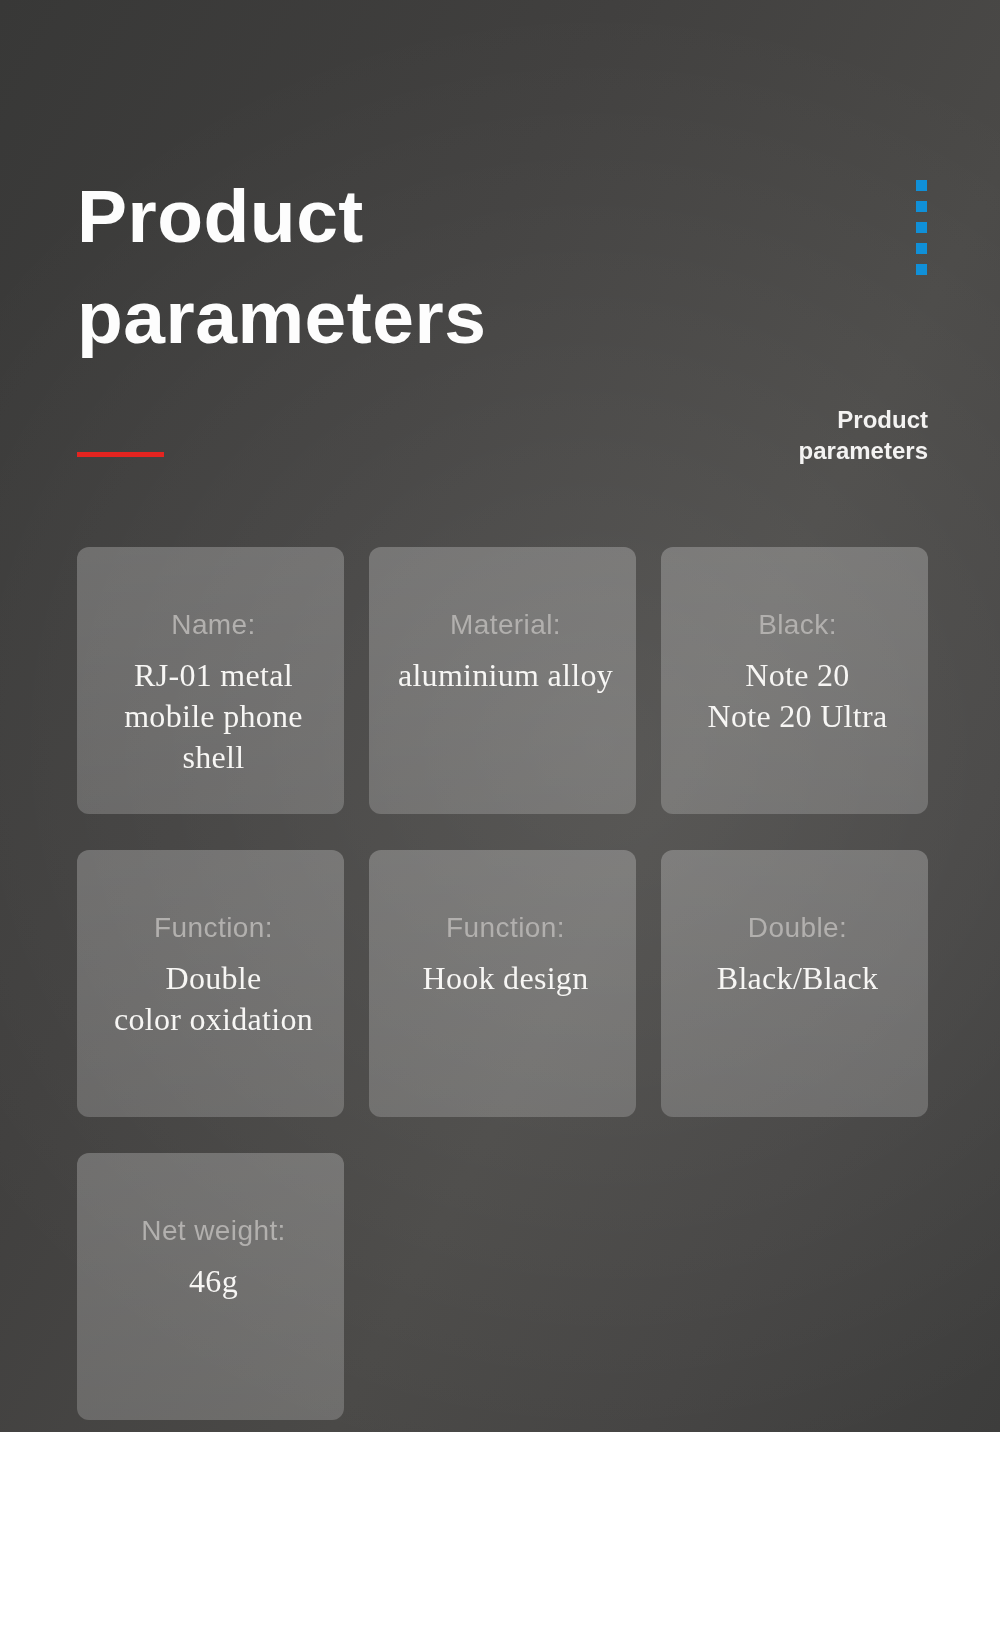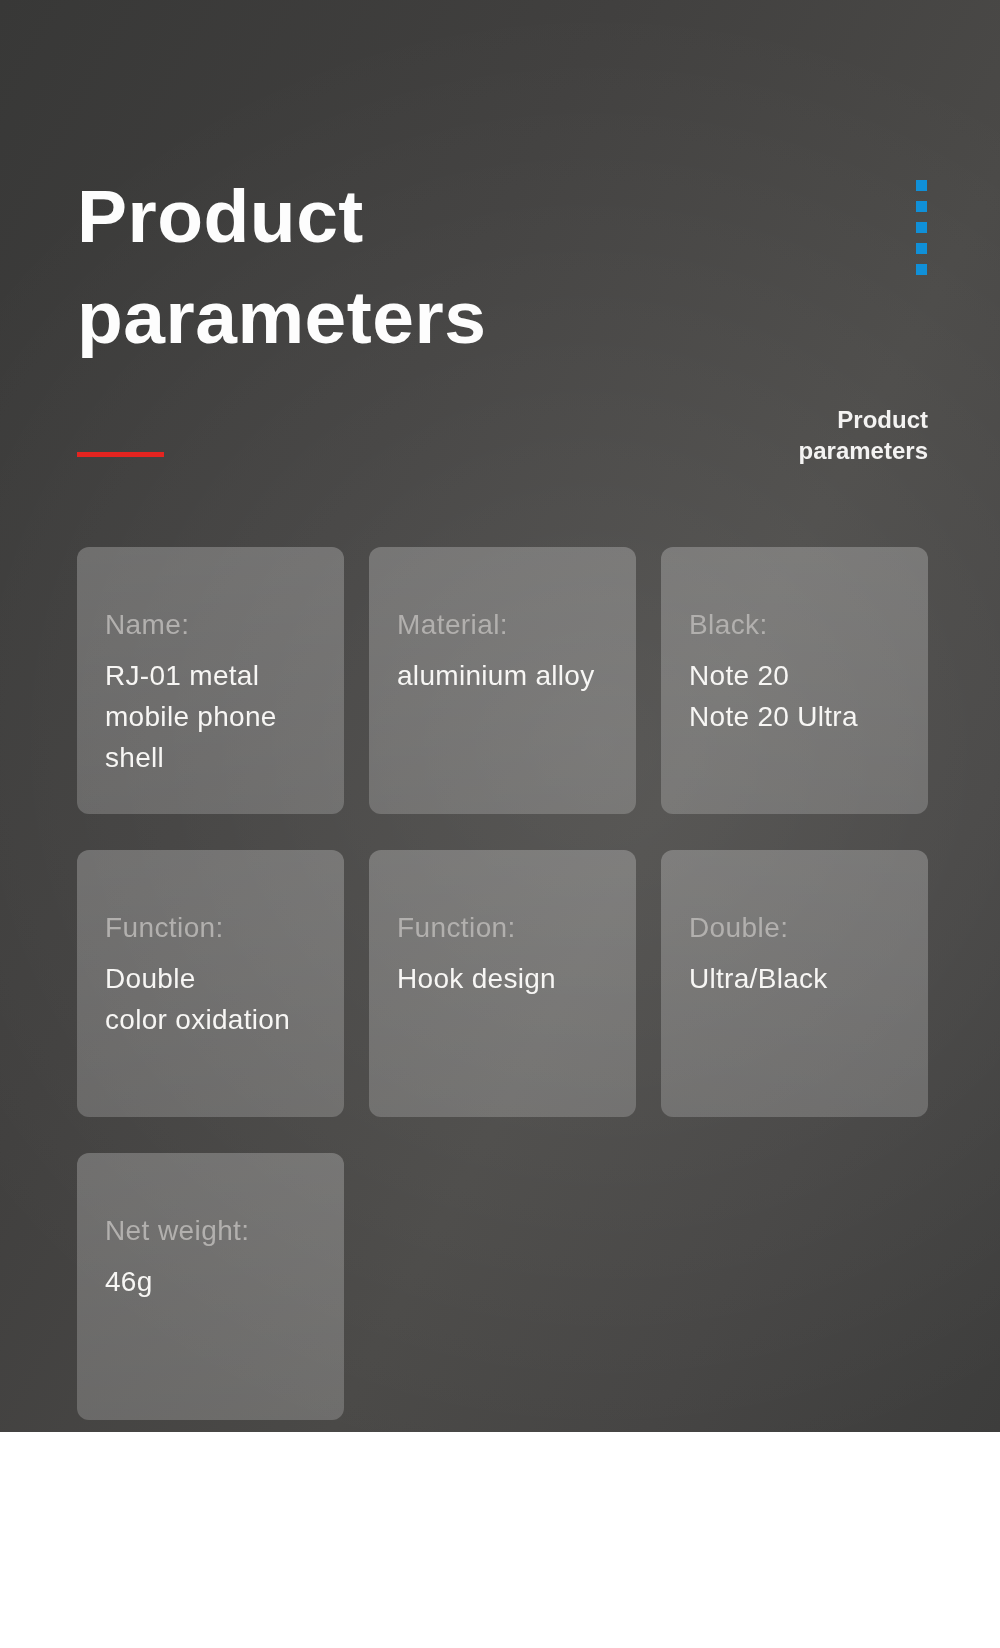--- a/index.html
+++ b/index.html
@@ -68,35 +68,37 @@
     display: grid;
     grid-template-columns: repeat(3, 267px);
     grid-auto-rows: 267px;
     gap: 36px 25px;
   }
   .card {
     border-radius: 12px;
     background: linear-gradient(180deg, rgba(255,255,255,0.24) 0%, rgba(255,255,255,0.20) 100%);
     padding: 58px 22px 0 28px;
     box-sizing: border-box;
+    text-align: center;
   }
   .card .label {
     font-size: 28px;
     line-height: 40px;
     color: #b2b0ae;
     letter-spacing: 0.4px;
     white-space: pre;
   }
   .card .value {
     margin-top: 10px;
-    font-size: 28px;
+    font-size: 32px;
     line-height: 41px;
     color: #f7f6f4;
     letter-spacing: 0.3px;
     white-space: pre;
+    font-family: Liberation Serif, serif;
   }
 </style>
 </head>
 <body>
 
 <div class="page">
 
   <h1 class="title">Product
 parameters</h1>
 
@@ -140,21 +142,21 @@
 color oxidation</div>
     </div>
 
     <div class="card">
       <div class="label">Function:</div>
       <div class="value">Hook design</div>
     </div>
 
     <div class="card">
       <div class="label">Double:</div>
-      <div class="value">Ultra/Black</div>
+      <div class="value">Black/Black</div>
     </div>
 
 
     <div class="card">
       <div class="label">Net weight:</div>
       <div class="value">46g</div>
     </div>
 
   </div>
 </div>

